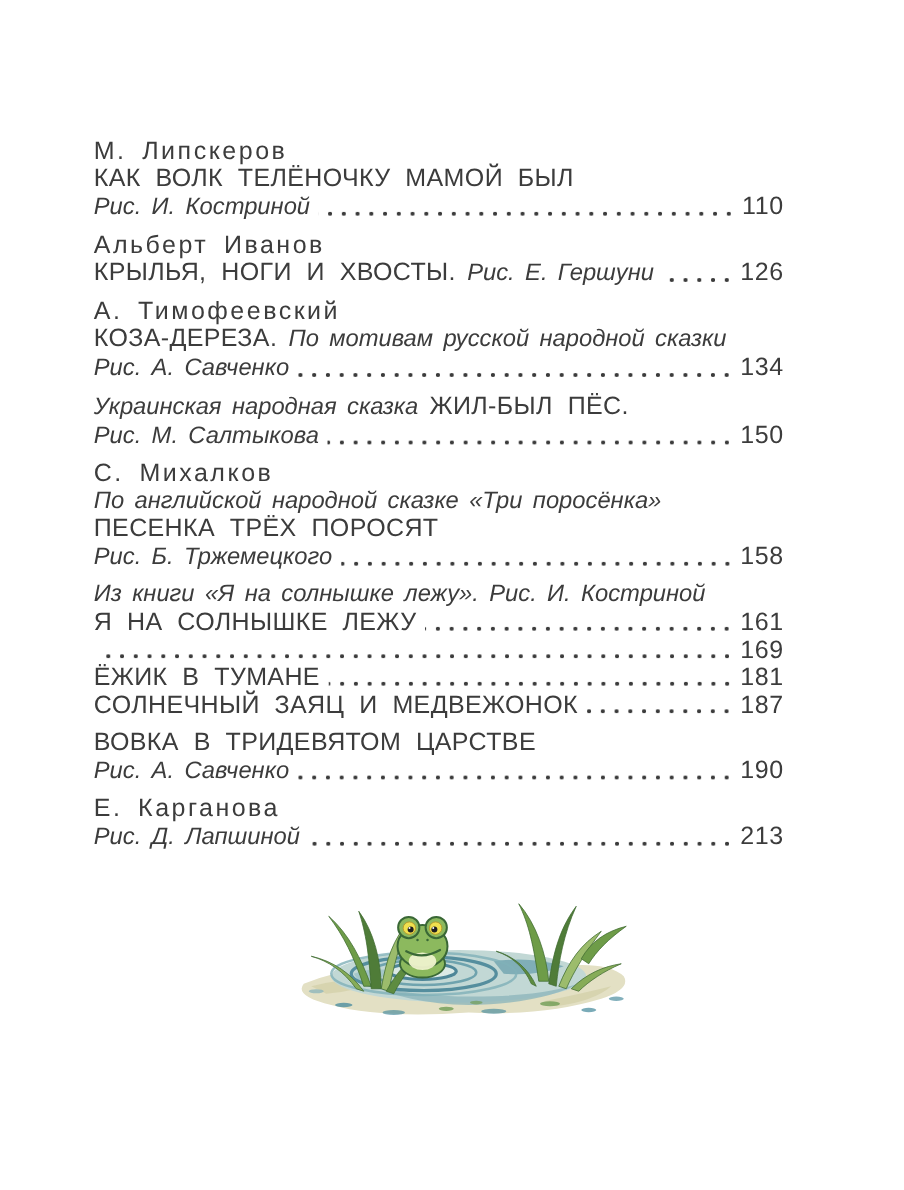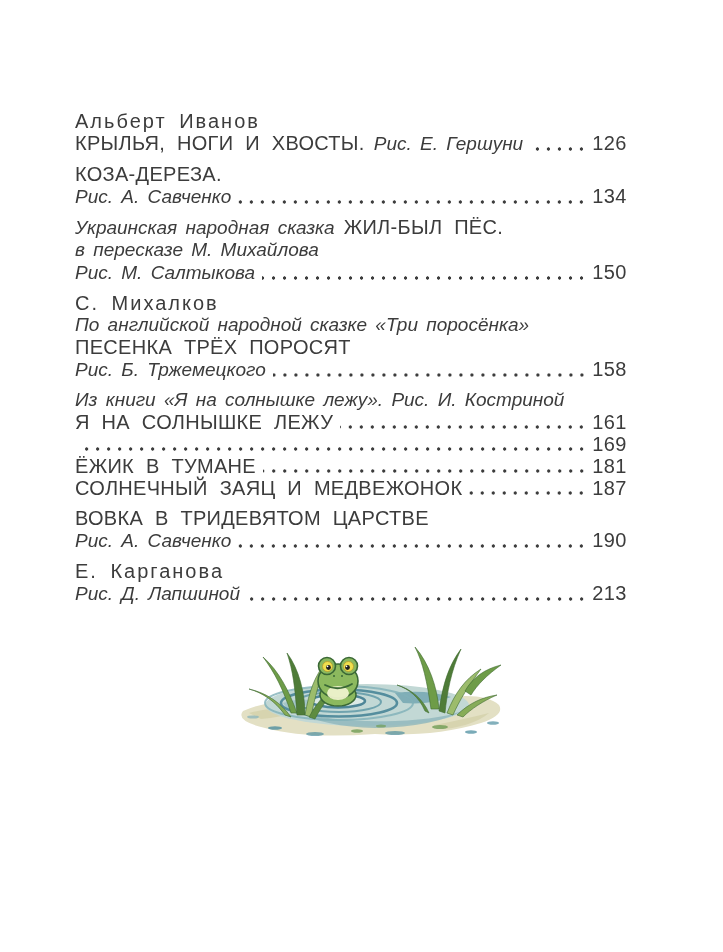--- a/index.html
+++ b/index.html
@@ -69,46 +69,60 @@
     height: 118px;
   }
 </style>
 </head>
 <body style="background: rgb(255, 255, 255); color: rgb(60, 60, 60);">
 
 <div class="page-content">
   <div id="toc">
       <div class="toc-entry">
         <div class="toc-line">
+          <span class="run run-author">М. Липскеров</span>
+        </div>
+        <div class="toc-line">
+          <span class="run run-caps">КАК ВОЛК ТЕЛЁНОЧКУ МАМОЙ БЫЛ</span>
+        </div>
+        <div class="toc-line">
+          <span class="run run-italic">Рис. И. Костриной</span>
+          <span class="dot-leader"></span>
+          <span class="page-number">110</span>
+        </div>
+      </div>
+      <div class="toc-entry">
+        <div class="toc-line">
           <span class="run run-author">Альберт Иванов</span>
         </div>
         <div class="toc-line">
           <span class="run run-caps">КРЫЛЬЯ, НОГИ И ХВОСТЫ.</span>
           <span class="run run-italic">Рис. Е. Гершуни</span>
           <span class="dot-leader"></span>
           <span class="page-number">126</span>
         </div>
       </div>
       <div class="toc-entry">
         <div class="toc-line">
+          <span class="run run-author">А. Тимофеевский</span>
+        </div>
+        <div class="toc-line">
           <span class="run run-caps">КОЗА-ДЕРЕЗА.</span>
+          <span class="run run-italic">По мотивам русской народной сказки</span>
         </div>
         <div class="toc-line">
           <span class="run run-italic">Рис. А. Савченко</span>
           <span class="dot-leader"></span>
           <span class="page-number">134</span>
         </div>
       </div>
       <div class="toc-entry">
         <div class="toc-line">
           <span class="run run-italic">Украинская народная сказка</span>
           <span class="run run-caps">ЖИЛ-БЫЛ ПЁС.</span>
-        </div>
-        <div class="toc-line">
-          <span class="run run-italic">в пересказе М. Михайлова</span>
         </div>
         <div class="toc-line">
           <span class="run run-italic">Рис. М. Салтыкова</span>
           <span class="dot-leader"></span>
           <span class="page-number">150</span>
         </div>
       </div>
       <div class="toc-entry">
         <div class="toc-line">
           <span class="run run-author">С. Михалков</span>

